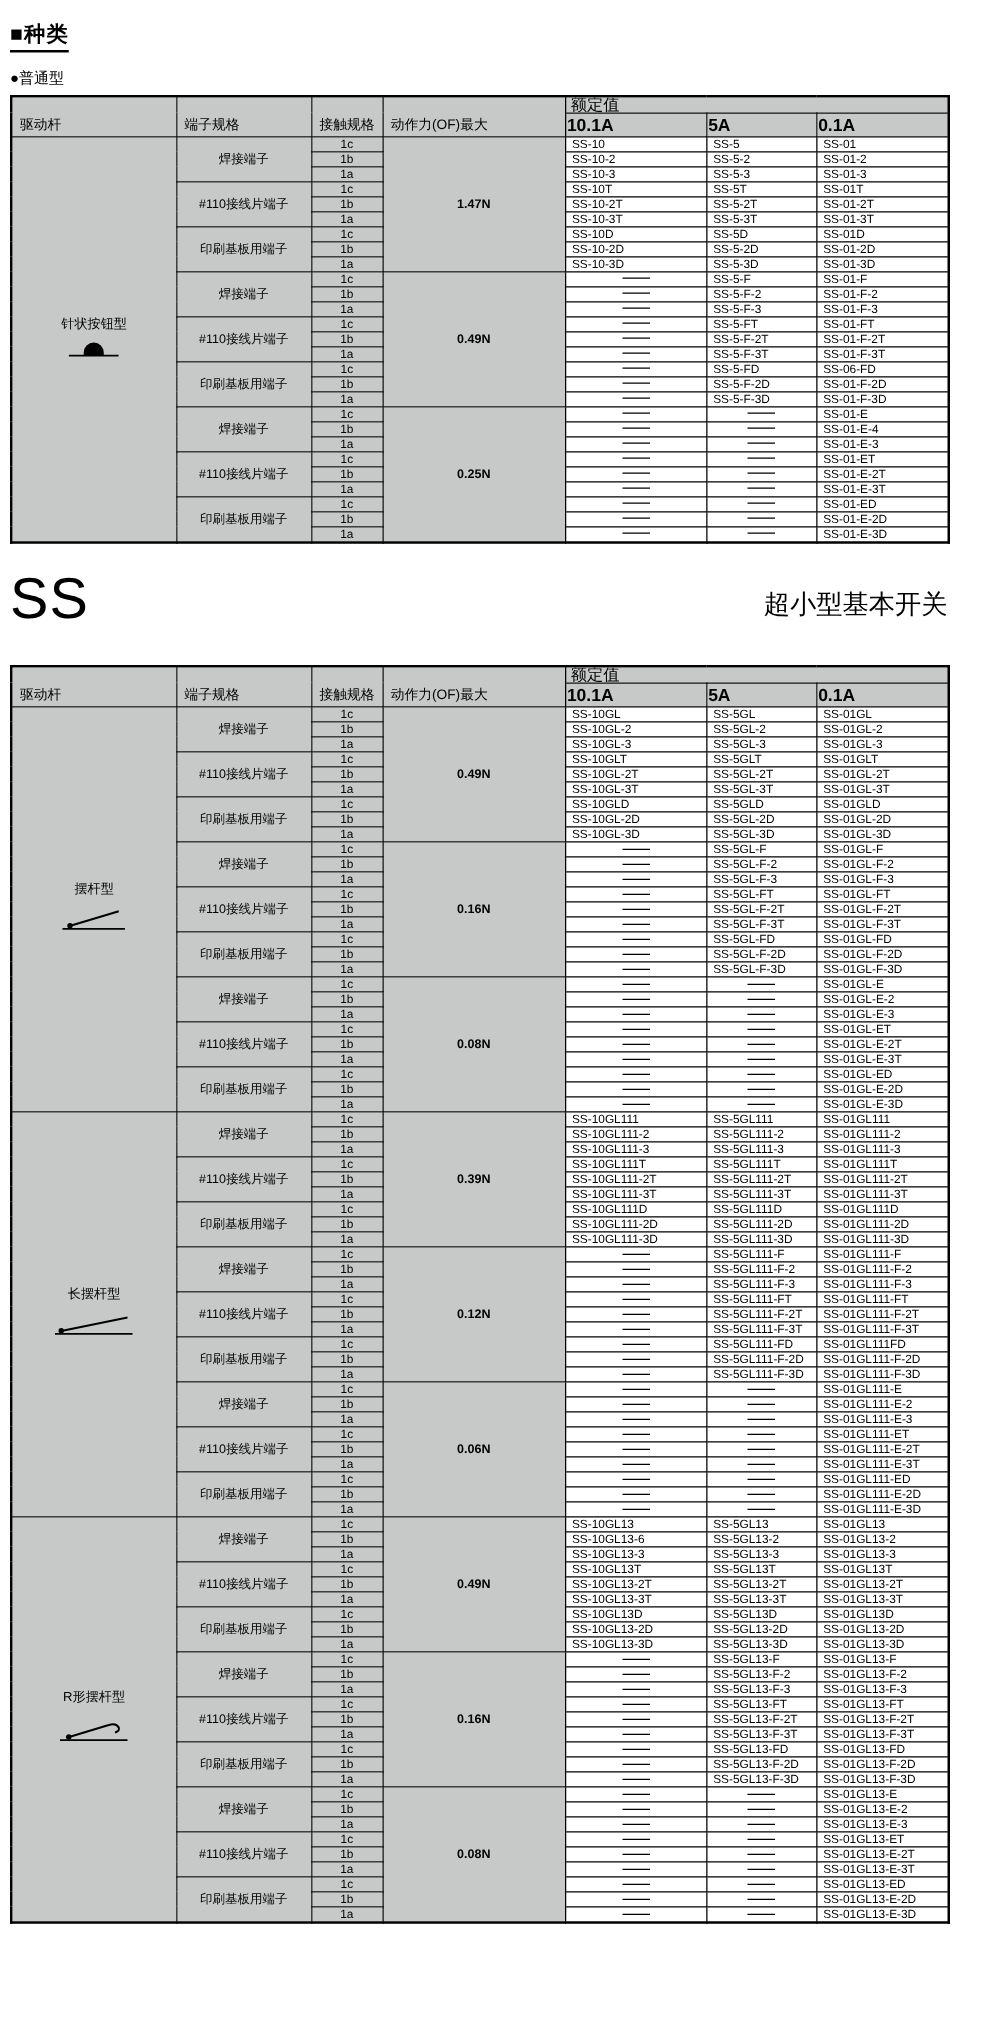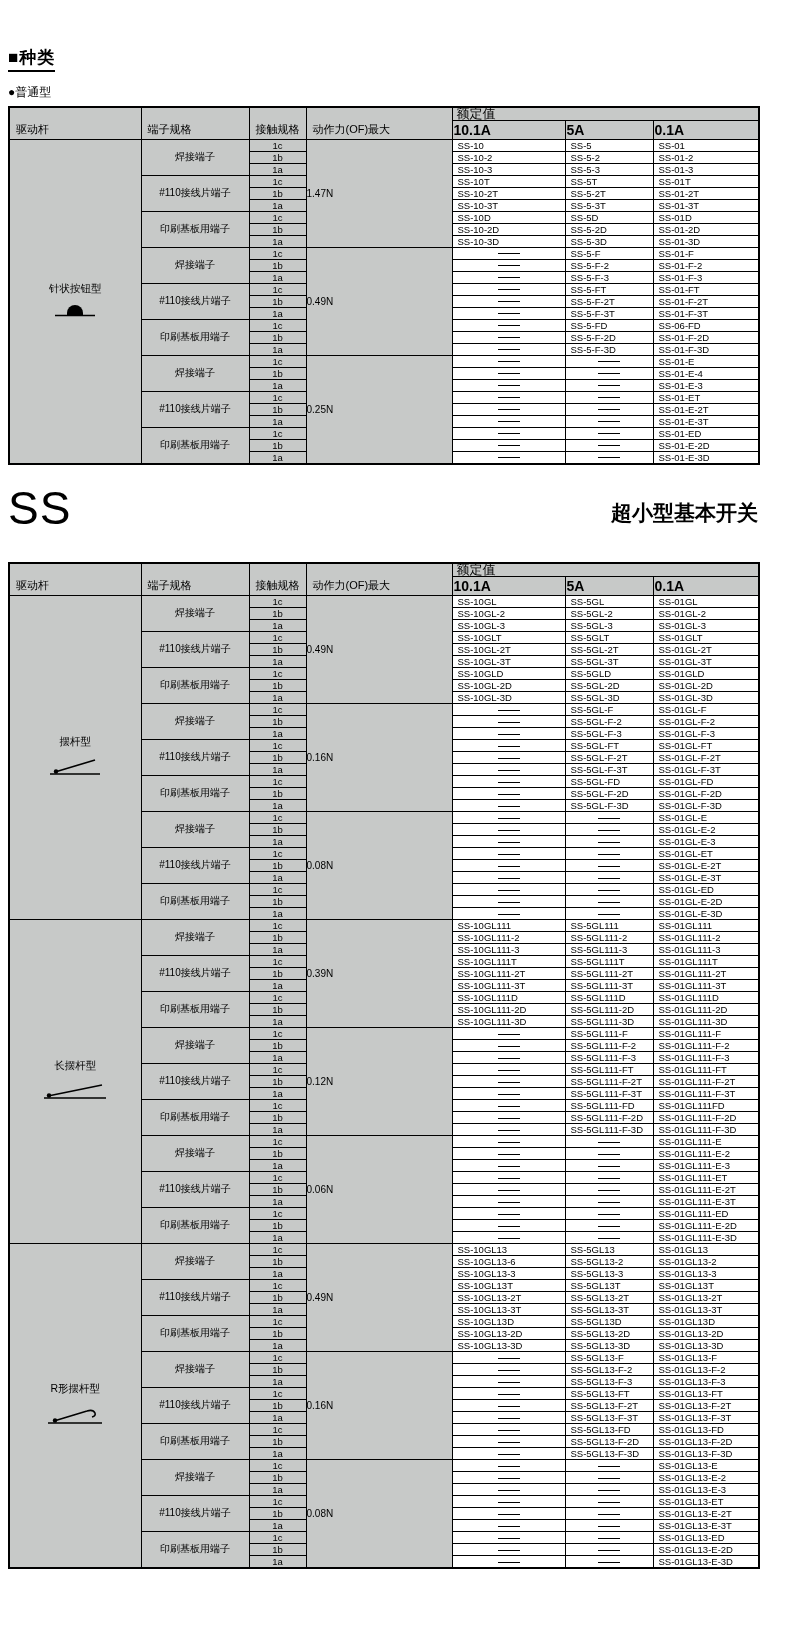--- a/index.html
+++ b/index.html
@@ -2,59 +2,59 @@
 <html><head>
 <meta charset="utf-8">
 <style>
   html,body{margin:0;padding:0;}
   body{
     width:790px;height:1625px;overflow:hidden;
     background:#ffffff;color:#000;
     font-family:"Liberation Sans","DejaVu Sans",sans-serif;
     position:relative;
   }
-  .content{padding:16px 0 0 8px;margin-top:30px;}
+  .content{padding:16px 0 0 8px;}
   .section-title{
     display:inline-block;font-size:17px;font-weight:bold;
     border-bottom:2px solid #000;padding-bottom:1px;letter-spacing:1px;
   }
   .sub-title{margin-top:12px;font-size:12px;font-weight:normal;}
   table.spec{
     border-collapse:collapse;table-layout:fixed;width:750px;
     border:2px solid #000;margin-top:5px;
   }
   table.spec th,table.spec td{border:1px solid #000;overflow:hidden;white-space:nowrap;}
   .gray{background:#c7c9c8;}
   tr.hrow1{height:13px;}
   tr.hrow1 th{font-weight:normal;}
   .lhead{vertical-align:bottom;text-align:left;padding:0 0 2px 6px;font-size:11px;font-weight:normal;}
   .rating-head{font-size:13px;text-align:left;padding:0 0 0 4px;vertical-align:middle;line-height:10px;}
   tr.hrow2{height:18px;}
   .rating-col{font-size:14px;text-align:left;vertical-align:middle;}
   tbody tr{height:12px;}
   td.contact-cell{text-align:center;font-size:9.5px;padding:0;line-height:11px;}
   td.terminal-cell{text-align:center;font-size:10px;padding:0 2px;}
-  td.force-cell{text-align:left;font-size:10px;padding:0;}
+  td.force-cell{text-align:center;font-size:10px;padding:0;font-weight:bold;}
   td.actuator-cell{text-align:center;vertical-align:middle;padding:0;}
   .actuator-label{font-size:10.5px;}
   .actuator-icon{margin-top:7px;}
   td.model-cell{font-size:9.5px;padding:0 0 0 5px;line-height:11px;background:#fff;}
   td.model-cell.na{text-align:center;padding-left:0;}
   .dash{display:inline-block;width:22px;height:0;border-top:1.2px solid #000;vertical-align:middle;}
   .note-box{
     width:750px;border:2px solid #000;margin-top:3px;height:21px;
     display:flex;align-items:center;justify-content:center;
     font-size:11.5px;font-weight:bold;letter-spacing:0.5px;
   }
   .series-header{
     width:750px;margin-top:22px;display:flex;
     justify-content:space-between;align-items:flex-end;
   }
   .series-code{font-size:46px;line-height:0.95;letter-spacing:1px;}
-  .series-name{font-size:21px;font-weight:bold;padding-bottom:3px;}
+  .series-name{font-size:21px;font-weight:normal;padding-bottom:3px;}
   #table2{margin-top:32px;}
 </style>
 </head>
 <body>
 
 <div class="content">
 
   <div>
     <span class="section-title">■种类</span>
   </div>

